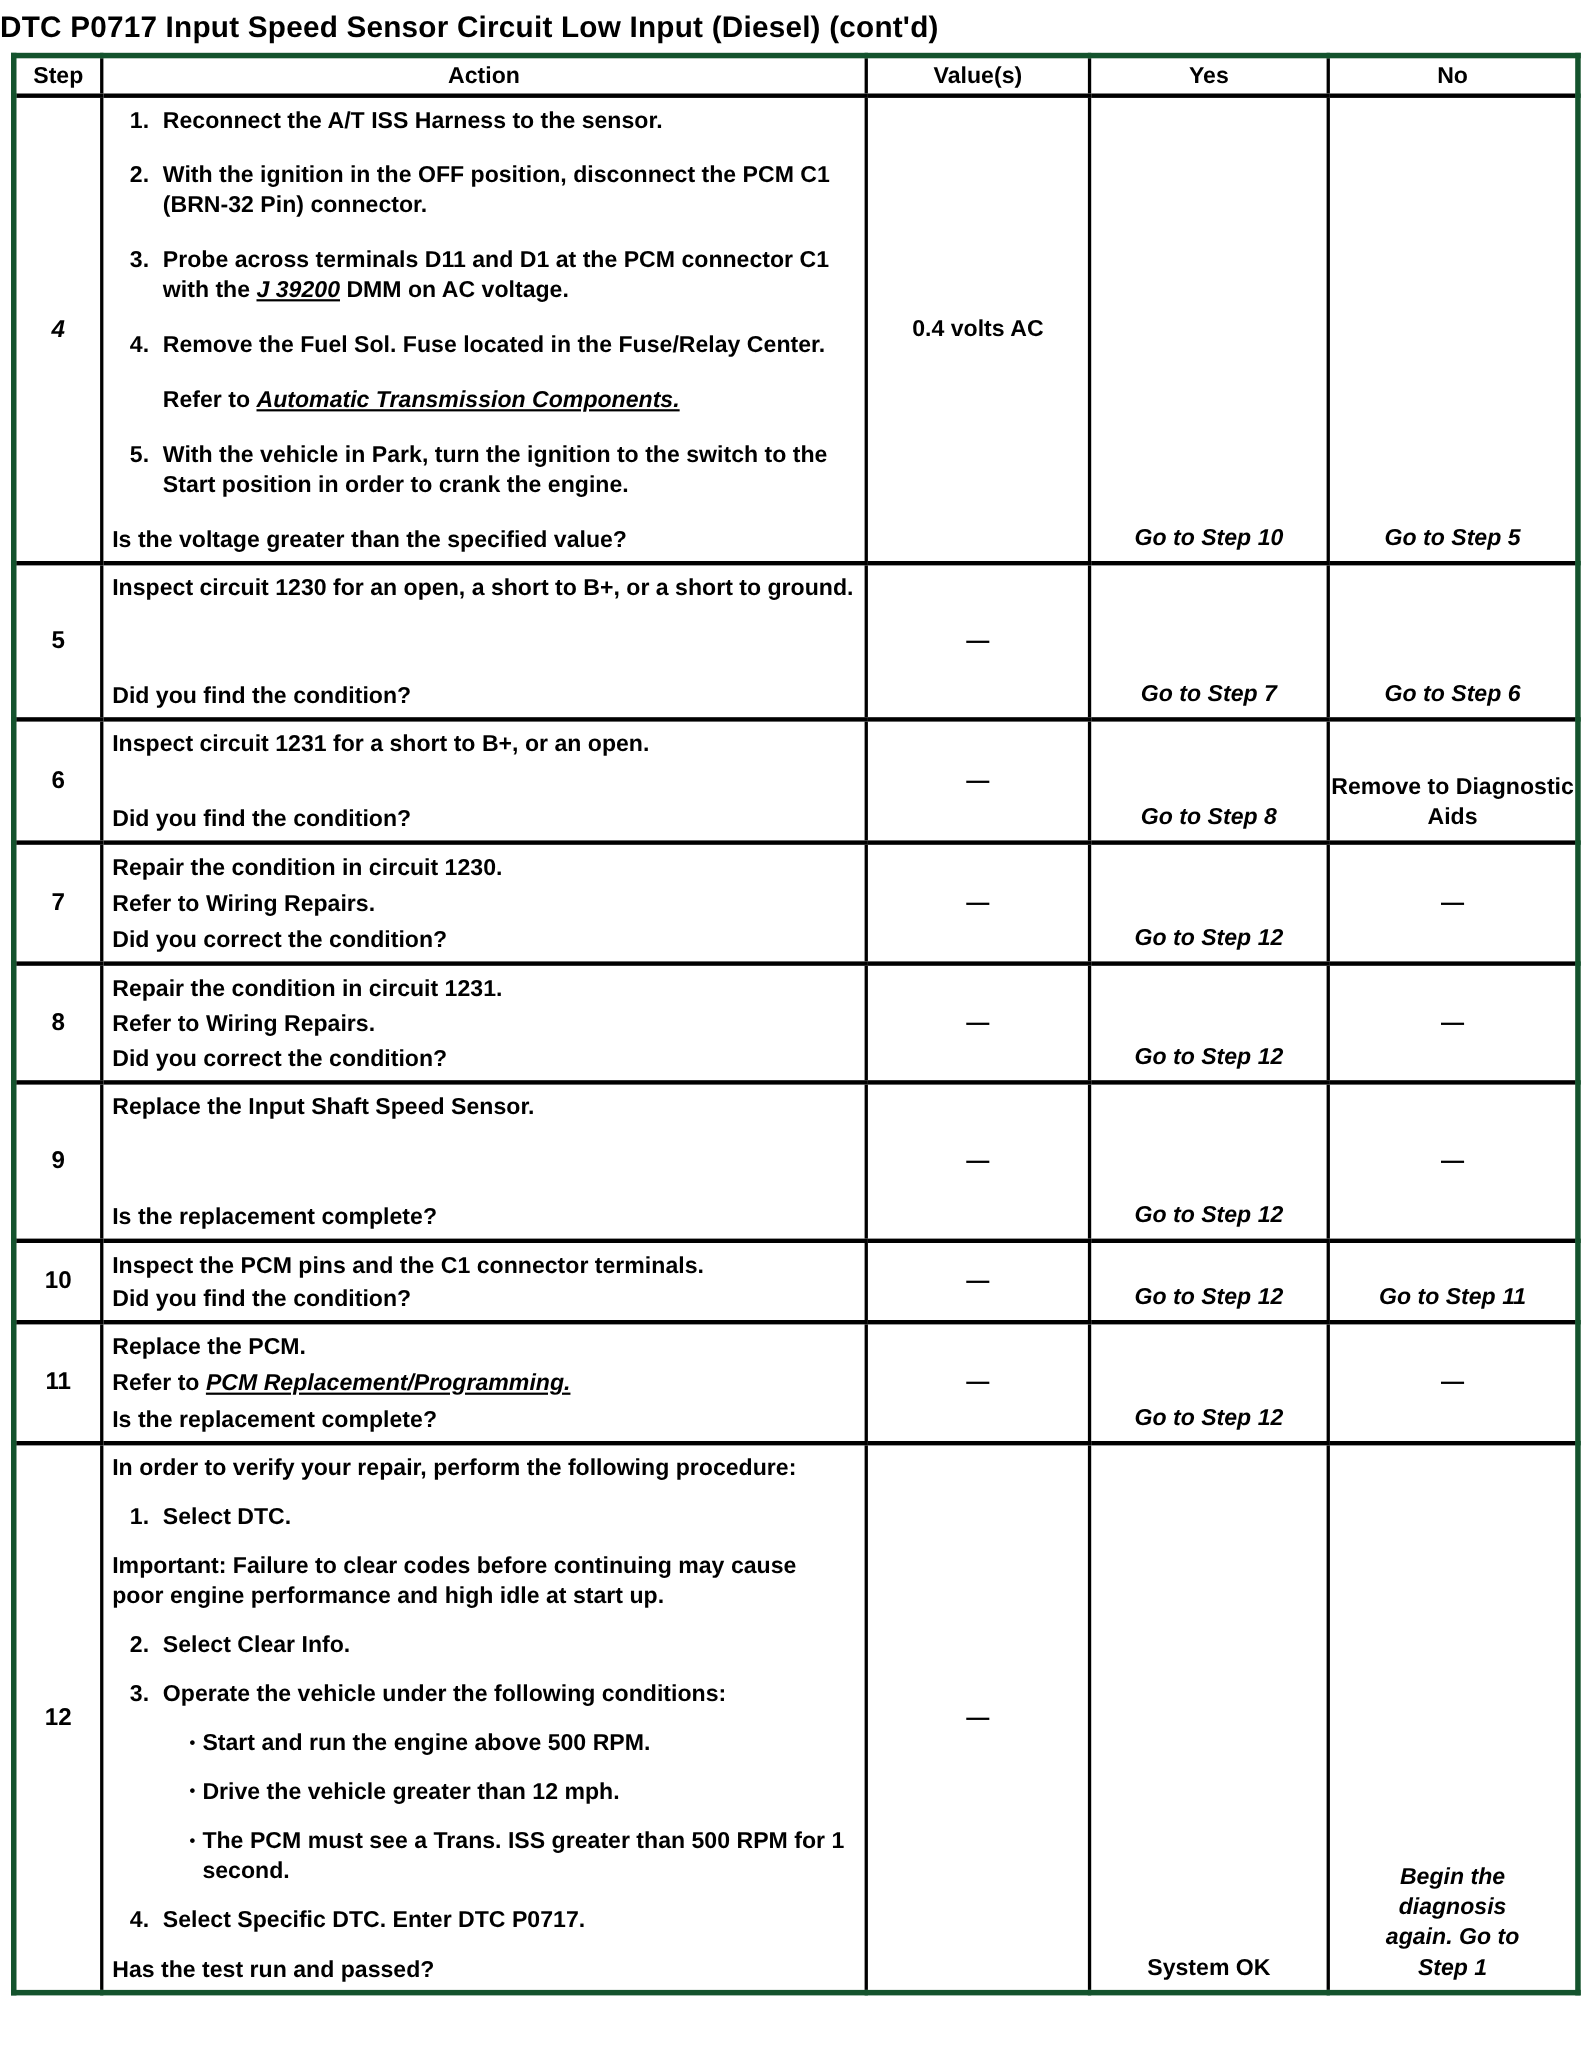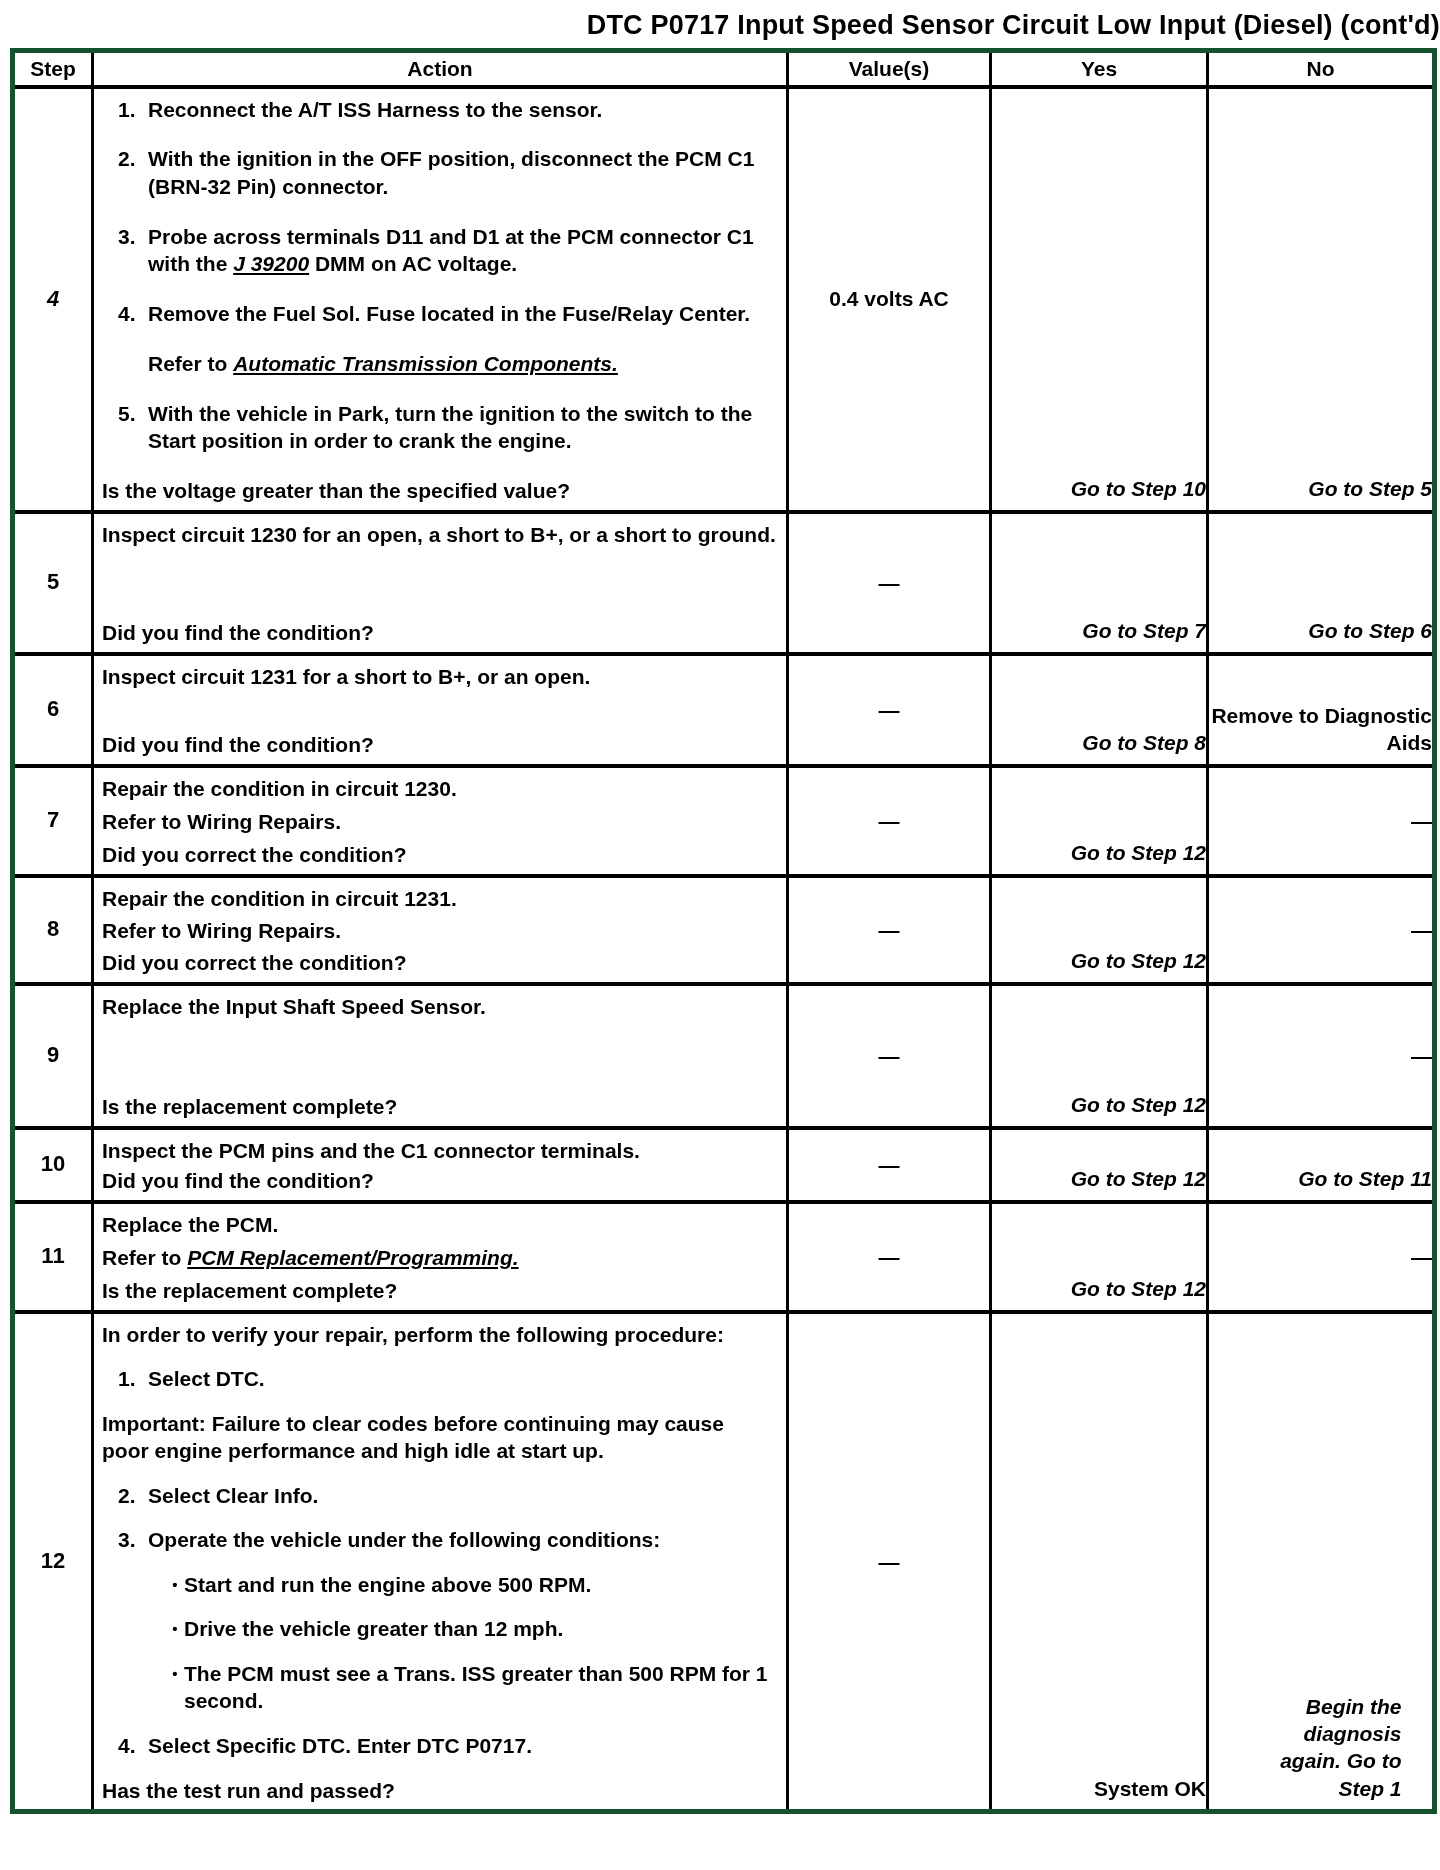--- a/index.html
+++ b/index.html
@@ -1,20 +1,20 @@
 <!DOCTYPE html>
 <html><head>
 <meta charset="utf-8">
 <style>
   html,body{margin:0;padding:0;background:#fff;}
   body{width:1440px;height:1870px;color:#000;
        font-family:"Liberation Sans",sans-serif;font-weight:700;
        -webkit-font-smoothing:antialiased;}
   .page{position:relative;width:1440px;height:1870px;overflow:hidden;}
-  .title{padding:10px 0 7px;text-align:right;font-size:27px;letter-spacing:.2px;}
+  .title{padding:10px 0 7px;text-align:left;font-size:27px;letter-spacing:.2px;}
   table.dtc{border-collapse:collapse;table-layout:fixed;width:1422px;margin-left:10px;
             border:5px solid #14532d;}
   th,td{border:3px solid #000;border-top-width:4px;border-bottom-width:4px;
         box-sizing:border-box;padding:0;}
   th.hd{height:36px;font-size:21px;text-align:center;vertical-align:middle;
         border-bottom-width:4px;}
   td{font-size:21px;line-height:1.3;}
   td.step{text-align:center;vertical-align:middle;font-size:22px;}
   td.action{position:relative;vertical-align:top;}
   .acol{position:absolute;top:7px;bottom:5px;left:8px;right:6px;
@@ -23,21 +23,21 @@
   .stmt{padding-right:4px;}
   .q{padding-right:4px;}
   .li{display:flex;}
   .num{flex:none;width:30px;margin-left:16px;text-align:left;}
   .txt{flex:1;padding-right:4px;}
   .note{margin-left:46px;padding-right:10px;}
   .bul{display:flex;}
   .dot{flex:none;width:18px;margin-left:64px;text-align:center;}
   .dot::before{content:"\2022";font-size:15px;position:relative;top:-2px;}
   td.val{text-align:center;vertical-align:middle;}
-  td.yn{text-align:right;}
+  td.yn{text-align:center;}
   .vbot{vertical-align:bottom;padding-bottom:7px;}
   .vmid{vertical-align:middle;}
   .it,em{font-style:italic;font-weight:inherit;}
   em{font-weight:700;text-decoration:underline;}
   .no-inner{width:162px;margin:0 auto;}
   
   tr.h0 td{height:425px;} tr.h1 td{height:142px;} tr.h2 td{height:112px;}
   tr.h3 td{height:110px;} tr.h4 td{height:108px;} tr.h5 td{height:144px;}
   tr.h6 td{height:74px;}  tr.h7 td{height:110px;} tr.h8 td{height:500px;}
 </style>

